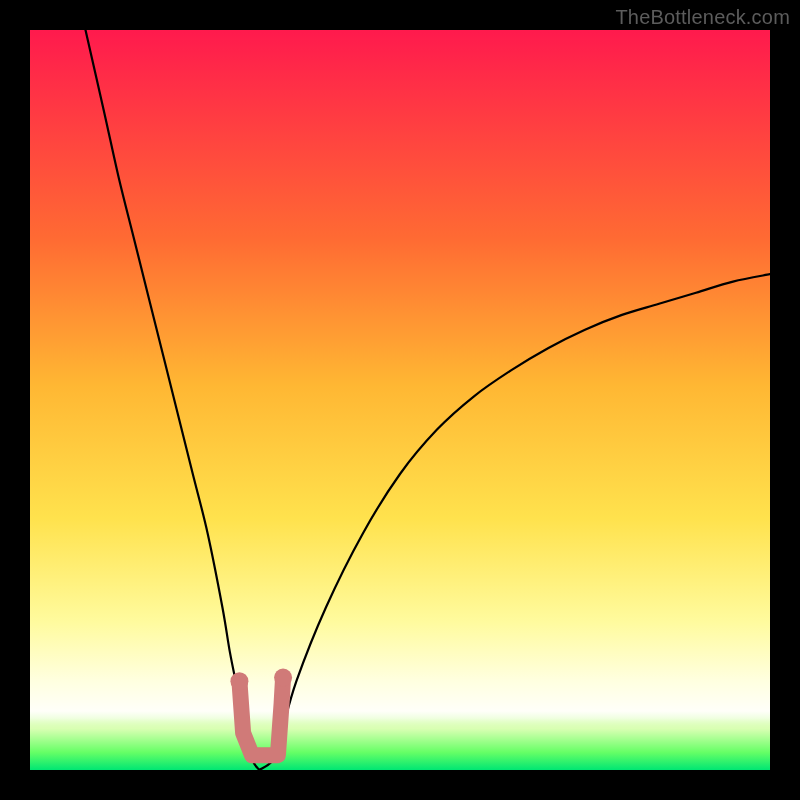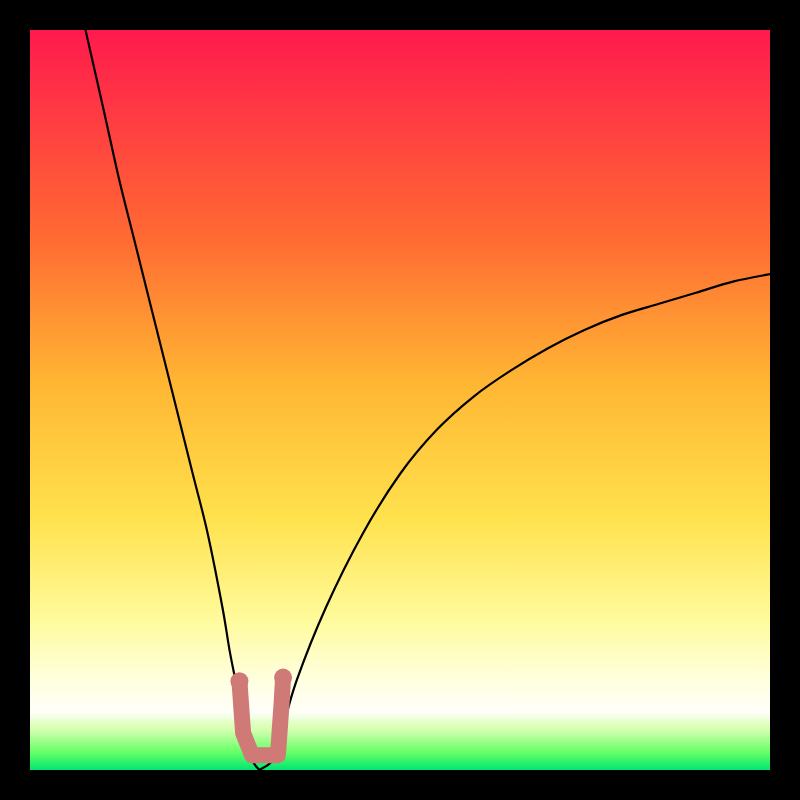--- a/index.html
+++ b/index.html
@@ -48,20 +48,21 @@
     font-size: 20px;
     font-weight: 500;
     letter-spacing: 0.2px;
     user-select: none;
   }
 </style>
 </head>
 <body>
 
 <div class="stage">
+  <div class="watermark">TheBottleneck.com</div>
   <div class="plot">
     <div class="gradient" id="gradient" style="background: linear-gradient(rgb(255, 26, 77) 0%, rgb(255, 106, 51) 28%, rgb(255, 183, 51) 48%, rgb(255, 226, 77) 66%, rgb(255, 251, 158) 80%, rgb(255, 255, 224) 88%, rgb(255, 255, 255) 93%, rgb(217, 255, 179) 95%, rgb(102, 255, 102) 98%, rgb(0, 230, 115) 100%);"></div>
     <div class="green-band" id="greenband" style="bottom: 0px; height: 59.2px; background: linear-gradient(rgba(255, 255, 255, 0) 0%, rgb(217, 255, 179) 30%, rgb(102, 255, 102) 70%, rgb(0, 230, 115) 100%);"></div>
     <svg class="curves" viewBox="0 0 740 740" preserveAspectRatio="none">
       <path id="leftCurve" fill="none" stroke-width="2.2" stroke-linecap="round" d="M 55.5,0 C 58.583333333333336,13.566666666666663 68.45,56.733333333333306 74,81.39999999999998 C 79.55,106.06666666666665 83.86666666666666,127.03333333333332 88.8,148 C 93.73333333333333,168.96666666666667 98.66666666666667,187.46666666666673 103.60000000000001,207.20000000000005 C 108.53333333333335,226.93333333333337 113.46666666666667,246.66666666666666 118.4,266.4 C 123.33333333333334,286.1333333333333 128.26666666666665,305.8666666666666 133.2,325.59999999999997 C 138.13333333333333,345.3333333333333 143.06666666666666,365.06666666666666 148,384.8 C 152.93333333333334,404.53333333333336 157.86666666666667,424.26666666666665 162.8,444 C 167.73333333333335,463.73333333333335 172.66666666666666,481 177.6,503.2 C 182.53333333333333,525.4 188.7,557.4666666666667 192.4,577.2 C 196.10000000000002,596.9333333333334 197.33333333333334,608.0333333333333 199.8,621.6 C 202.26666666666668,635.1666666666667 204.73333333333335,646.2666666666667 207.20000000000002,658.6 C 209.66666666666669,670.9333333333334 212.13333333333333,683.8833333333333 214.6,695.6 C 217.06666666666666,707.3166666666667 219.53333333333333,721.5 222,728.9 C 224.46666666666667,736.3 228.16666666666669,738.15 229.4,740" stroke="#000000"></path>
       <path id="rightCurve" fill="none" stroke-width="2.2" stroke-linecap="round" d="M 229.4,740 C 231.86666666666667,738.15 240.5,735.0666666666666 244.20000000000002,728.9 C 247.90000000000003,722.7333333333333 247.90000000000003,715.95 251.60000000000002,703 C 255.3,690.05 259,672.1666666666667 266.4,651.2 C 273.79999999999995,630.2333333333333 284.9,601.8666666666667 296,577.2 C 307.1,552.5333333333334 320.6666666666667,525.4 333,503.2 C 345.3333333333333,481 357.66666666666663,461.26666666666665 370,444 C 382.33333333333337,426.73333333333335 394.66666666666674,412.54999999999995 407.00000000000006,399.59999999999997 C 419.33333333333337,386.65 431.6666666666667,376.1666666666667 444,366.3 C 456.3333333333333,356.43333333333334 468.6666666666667,348.41666666666663 481,340.4 C 493.3333333333333,332.3833333333333 505.6666666666667,324.98333333333335 518,318.20000000000005 C 530.3333333333334,311.41666666666674 542.6666666666666,305.25000000000006 555,299.70000000000005 C 567.3333333333334,294.15000000000003 579.6666666666666,289.2166666666667 592,284.90000000000003 C 604.3333333333334,280.58333333333337 616.6666666666666,277.5 629,273.8 C 641.3333333333334,270.1 653.6666666666666,266.4 666,262.7 C 678.3333333333334,259 690.6666666666666,254.6833333333333 703,251.59999999999997 C 715.3333333333334,248.51666666666662 733.8333333333334,245.4333333333333 740,244.2" stroke="#000000"></path>
       <g id="markers">
           <path d="M 209.42000000000002,651.2 L 213.12000000000003,703 L 222,725.2 L 236.8,725.2 L 247.9,725.2 L 251.60000000000002,673.4 L 253.08,647.5" fill="none" stroke="#d07a78" stroke-width="16" stroke-linecap="round" stroke-linejoin="round"></path>
           <circle cx="209.42000000000002" cy="651.2" r="9" fill="#d07a78" stroke="#b85a58" stroke-width="0"></circle>
           <circle cx="253.08" cy="647.5" r="9" fill="#d07a78" stroke="#b85a58" stroke-width="0"></circle>

